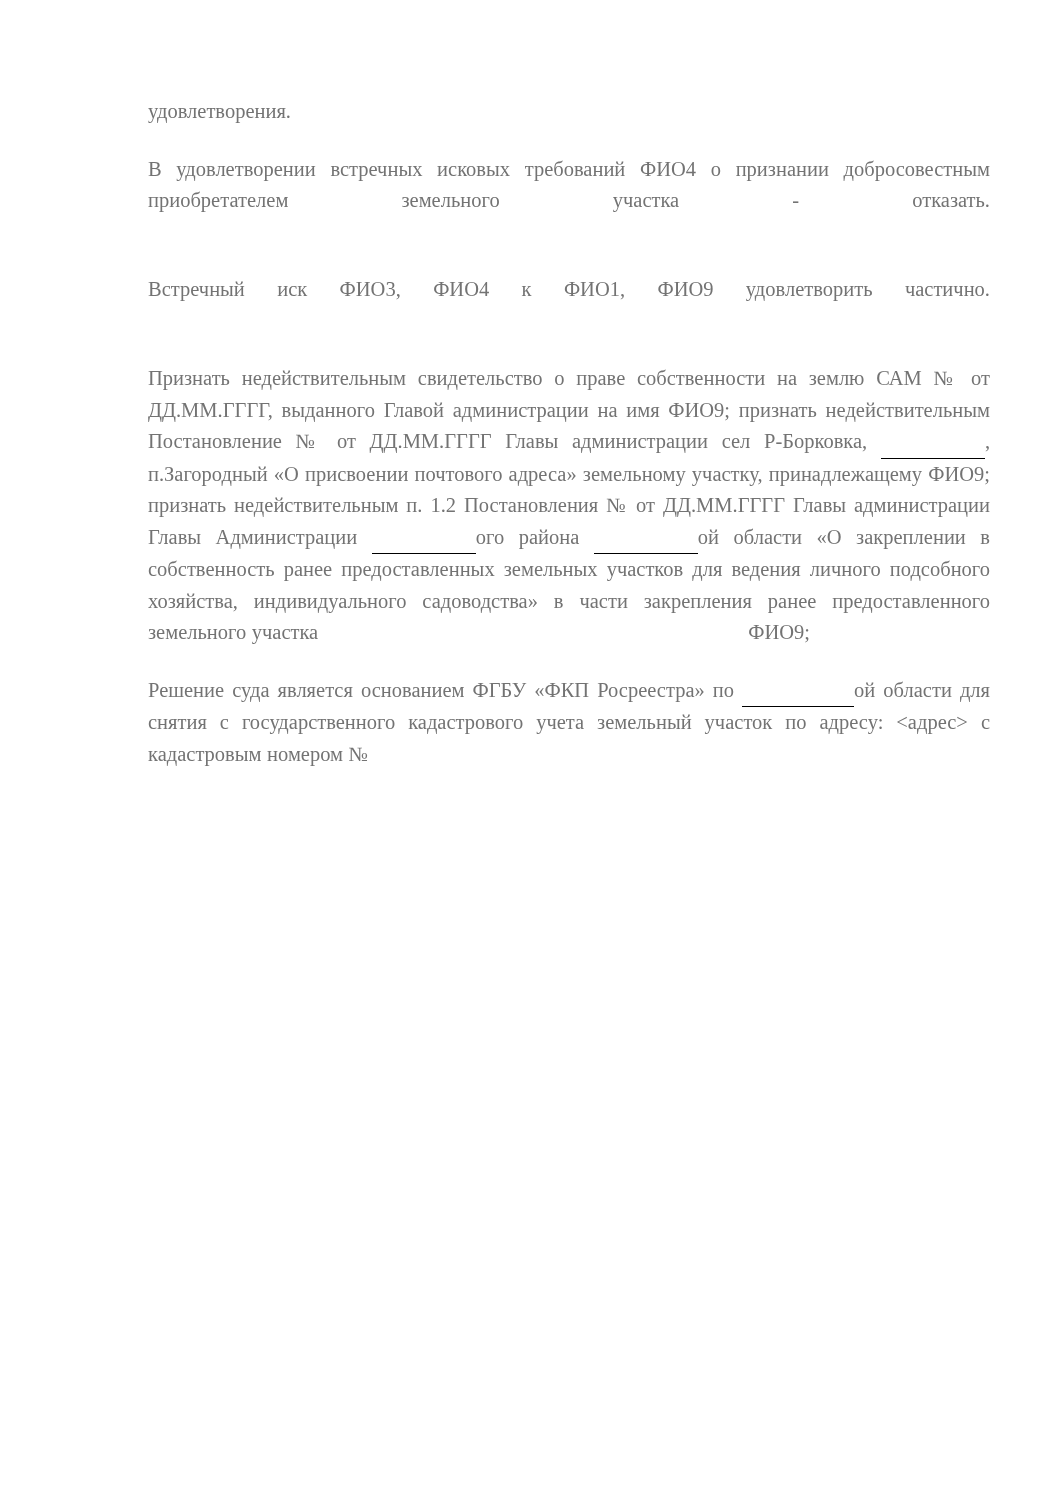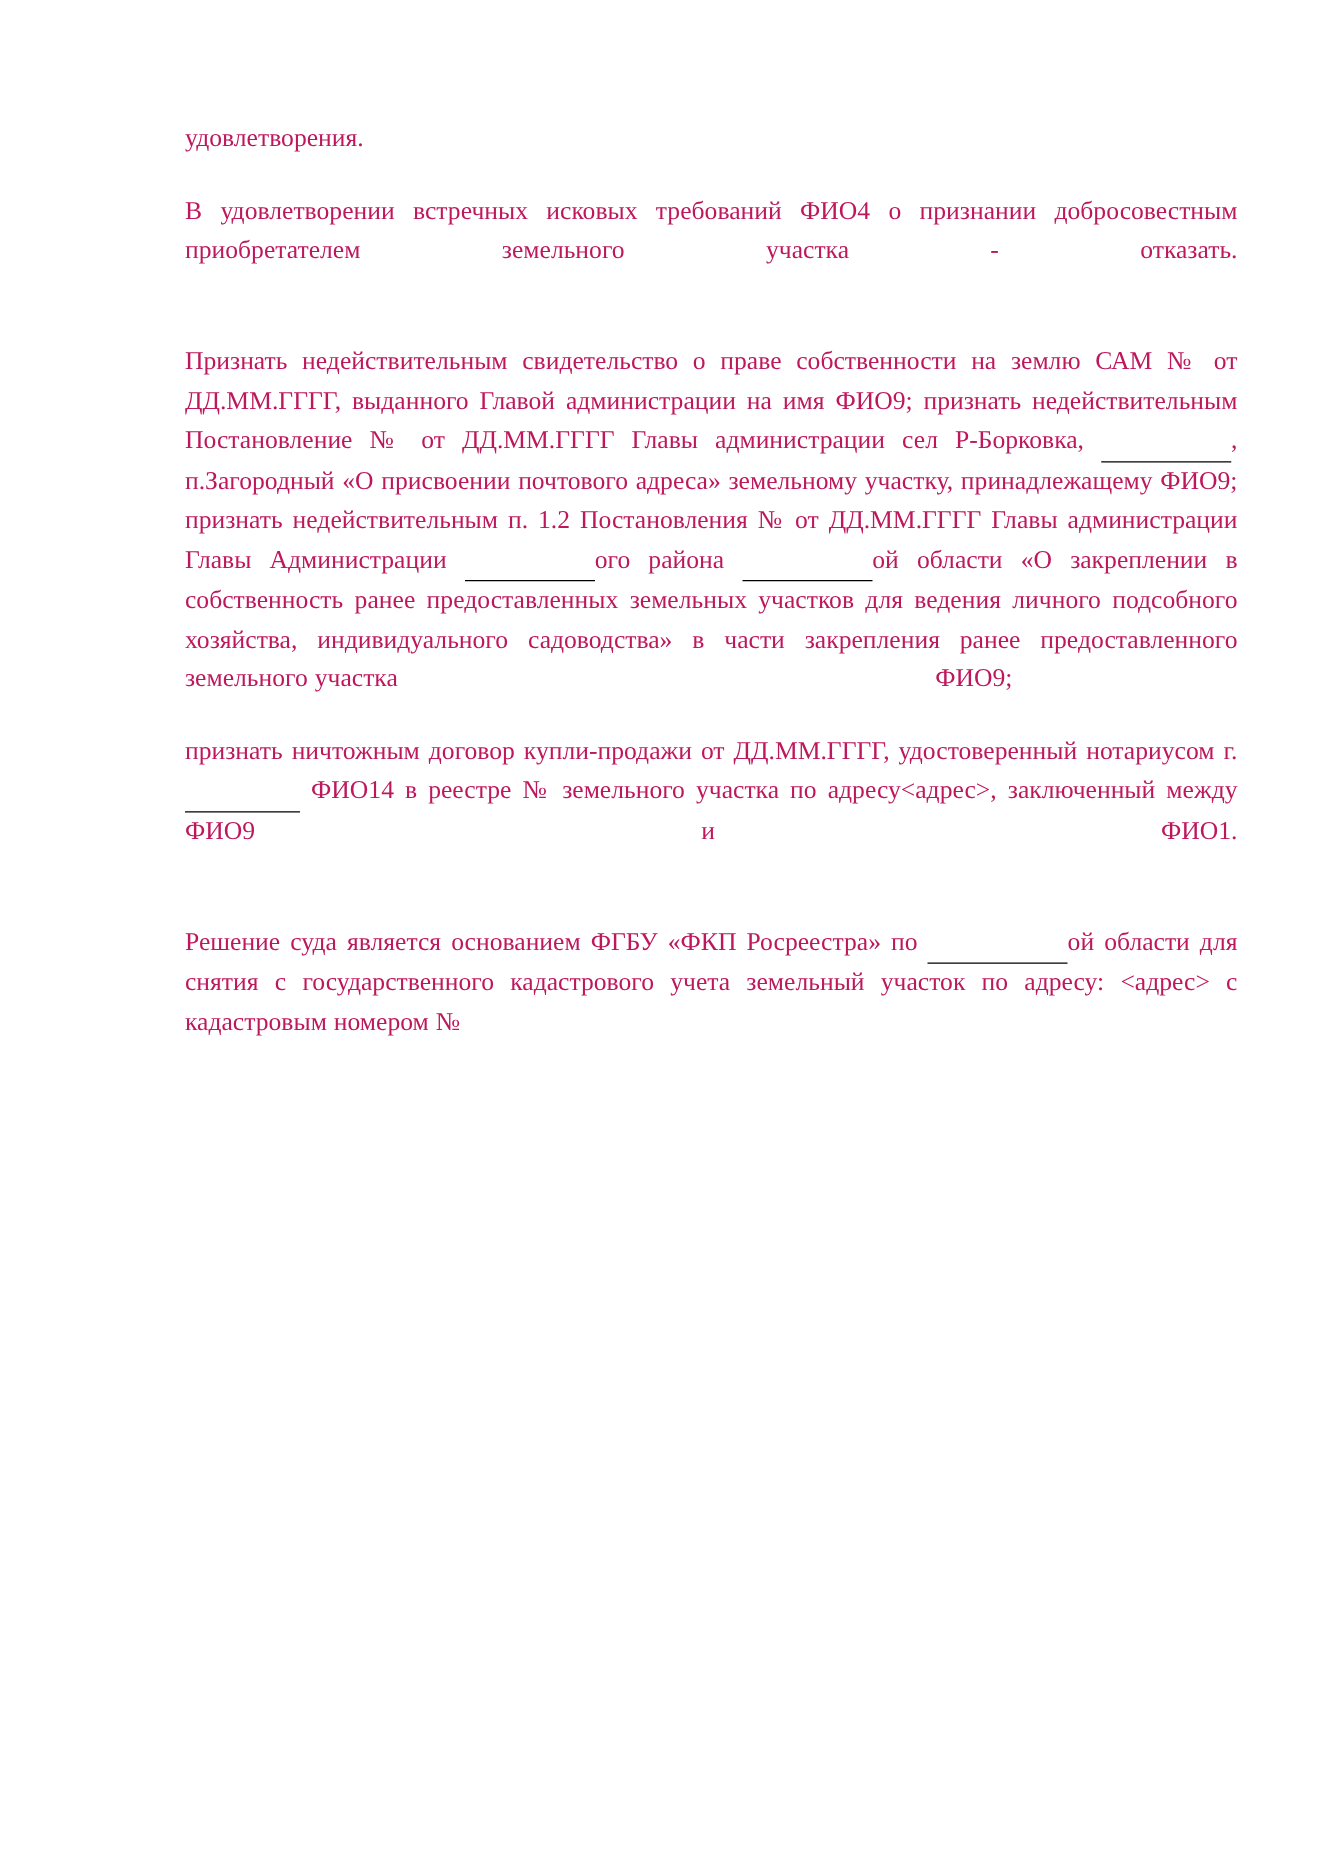--- a/index.html
+++ b/index.html
@@ -19,21 +19,21 @@
   .doc-body {
     position: absolute;
     left: 148px;
     top: 96px;
     width: 842px;
   }
   p.para {
     font-family: "Liberation Serif", "DejaVu Serif", serif;
     font-size: 20.5px;
     line-height: 31.5px;
-    color: #be185d;
+    color: #737373;
     text-align: justify;
     text-justify: inter-word;
     margin: 0 0 26px 0;
     word-spacing: 0.02em;
     -webkit-hyphens: none;
     hyphens: none;
   }
   p.para:last-child {
     margin-bottom: 16px;
   }
@@ -59,23 +59,23 @@
 </head>
 <body>
 
 <div class="page">
   <div class="doc-body">
 
     <p class="para">удовлетворения.</p>
 
     <p class="para stretch">В удовлетворении встречных исковых требований ФИО4 о признании добросовестным приобретателем земельного участка - отказать.</p>
 
+    <p class="para stretch">Встречный иск ФИО3, ФИО4 к ФИО1, ФИО9 удовлетворить частично.</p>
 
 
     <p class="para">Признать недействительным свидетельство о праве собственности на землю САМ № от ДД.ММ.ГГГГ, выданного Главой администрации на имя ФИО9; признать недействительным Постановление № от ДД.ММ.ГГГГ Главы администрации сел Р-Борковка, <span class="blank blank-md">&nbsp;</span>, п.Загородный «О присвоении почтового адреса» земельному участку, принадлежащему ФИО9; признать недействительным п. 1.2 Постановления № от ДД.ММ.ГГГГ Главы администрации Главы Администрации <span class="blank blank-md">&nbsp;</span>ого района <span class="blank blank-md">&nbsp;</span>ой области «О закреплении в собственность ранее предоставленных земельных участков для ведения личного подсобного хозяйства, индивидуального садоводства» в части закрепления ранее предоставленного земельного участка<span class="tail-gap" style="width: 430px;"></span>ФИО9;</p>
 
 
-    <p class="para stretch">признать ничтожным договор купли-продажи от ДД.ММ.ГГГГ, удостоверенный нотариусом г.<span class="blank blank-sm">&nbsp;</span> ФИО14 в реестре № земельного участка по адресу&lt;адрес&gt;, заключенный между ФИО9 и ФИО1.</p>
 
     <p class="para">Решение суда является основанием ФГБУ «ФКП Росреестра» по <span class="blank blank-lg">&nbsp;</span>ой области для снятия с государственного кадастрового учета земельный участок по адресу: &lt;адрес&gt; с кадастровым номером №</p>
 
   </div>
 </div>
 
 </body></html>

